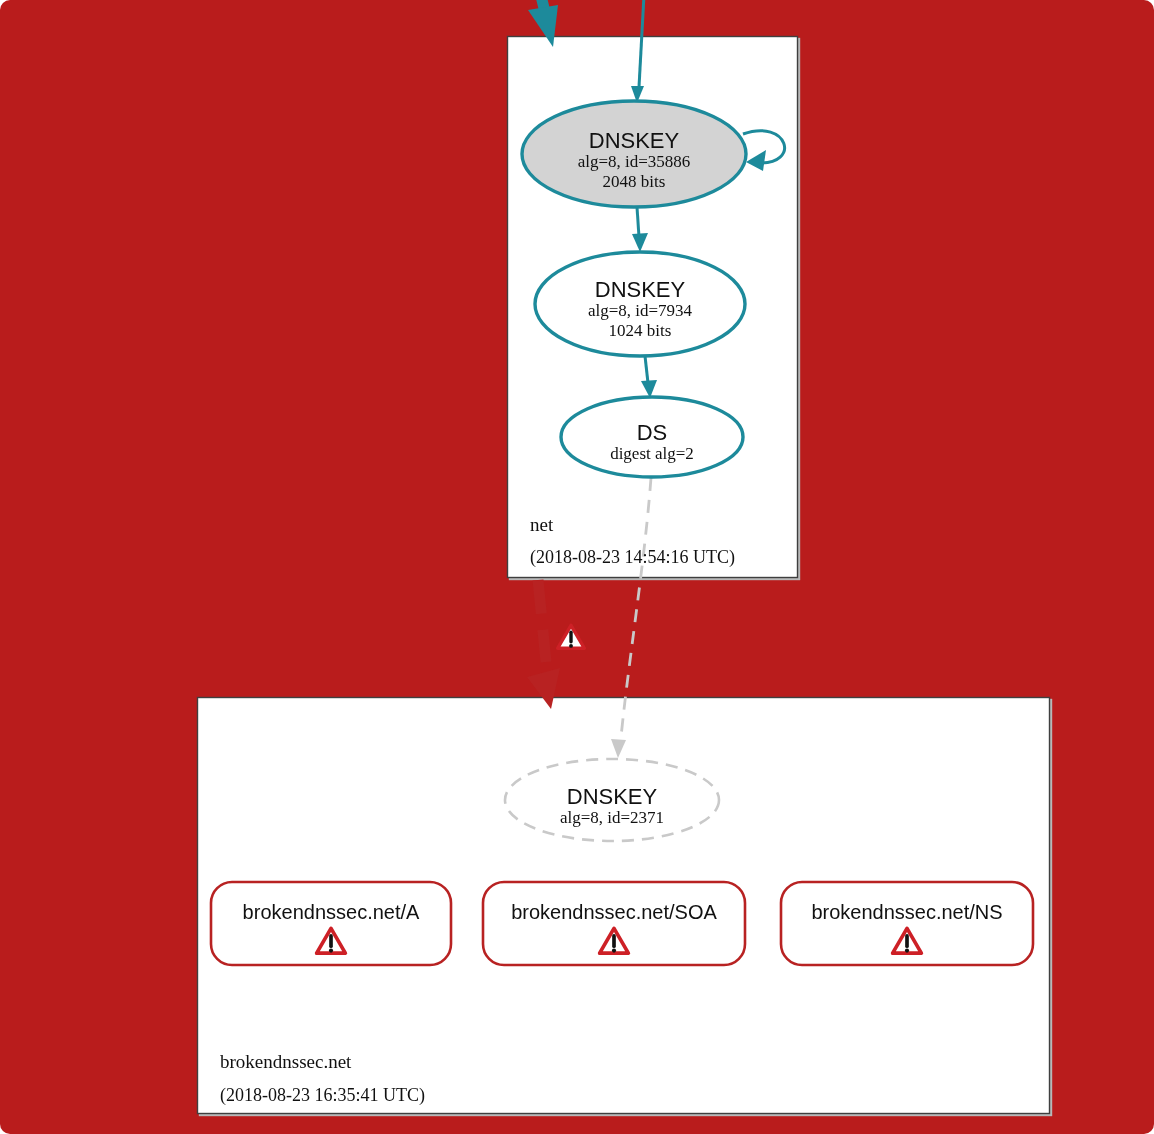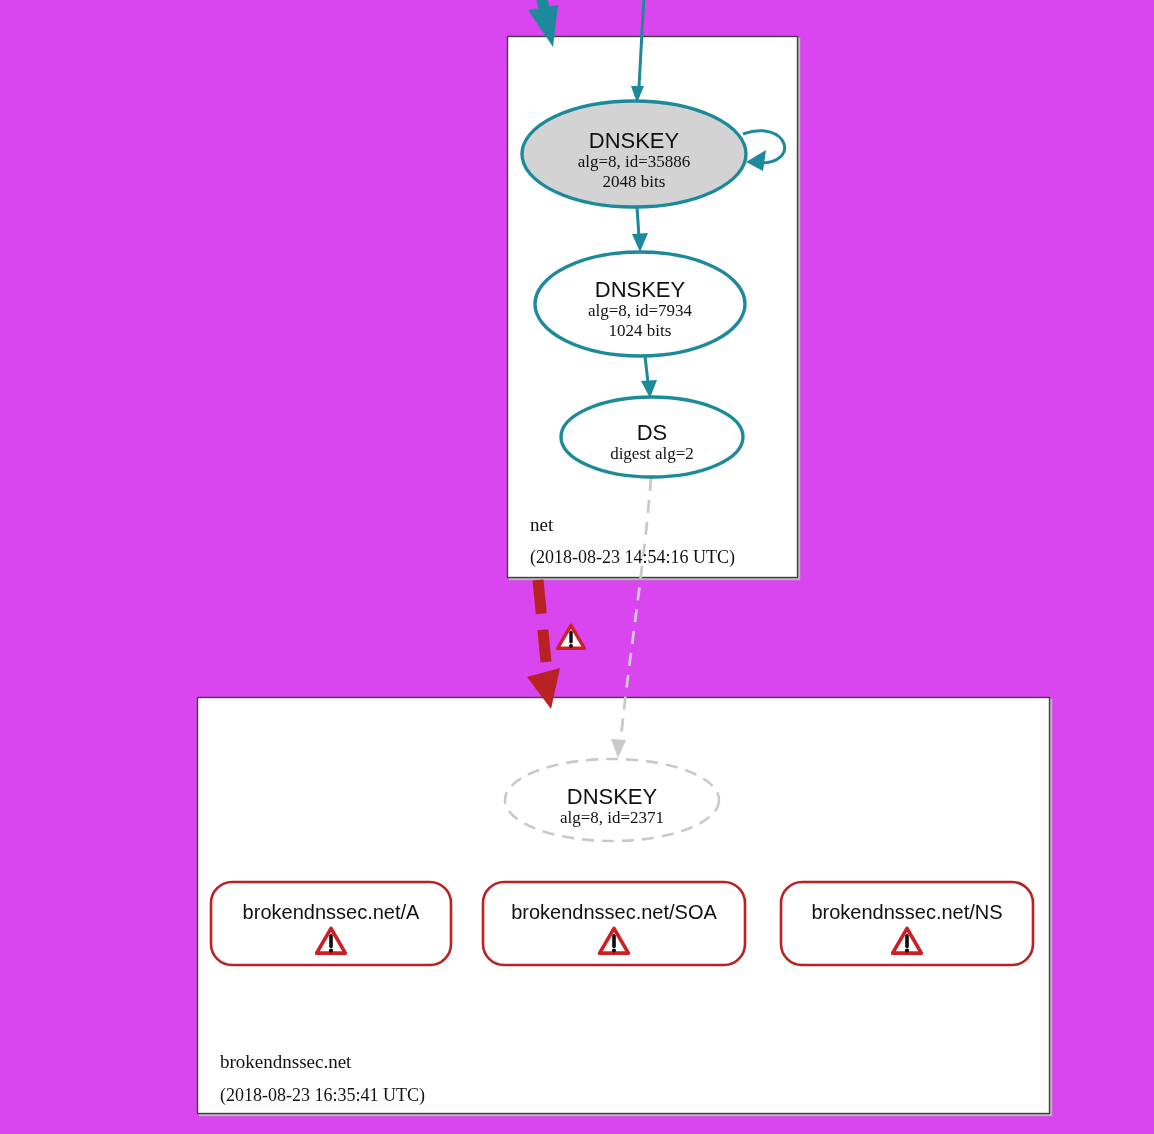--- a/index.html
+++ b/index.html
@@ -1,22 +1,23 @@
 <!DOCTYPE html>
 <html style="--secure: #1d8a9b; --bogus: #b82222; --insecure: #c9c9c9; --node_gray: #d3d3d3; --warn: #cd2026; --cluster_border: #3f3f3f; --text: #111111;"><head>
 <meta charset="utf-8">
 <style>
   html, body { margin: 0; padding: 0; background: #ffffff; }
   .canvas {
     position: relative;
     width: 1154px;
     height: 1134px;
-    background: #d946ef;
+    background: #b91c1c;
     font-family: "Liberation Serif", serif;
     overflow: hidden;
+    border-radius: 10px;
   }
   svg { display: block; }
 
   .cluster {
     fill: #ffffff;
     stroke: var(--cluster_border, #3f3f3f);
     stroke-width: 1.4;
     filter: drop-shadow(2px 2px 0px #b8b8b8);
   }
   .node-secure { fill: #ffffff; stroke: var(--secure, #1d8a9b); stroke-width: 3.4; }

